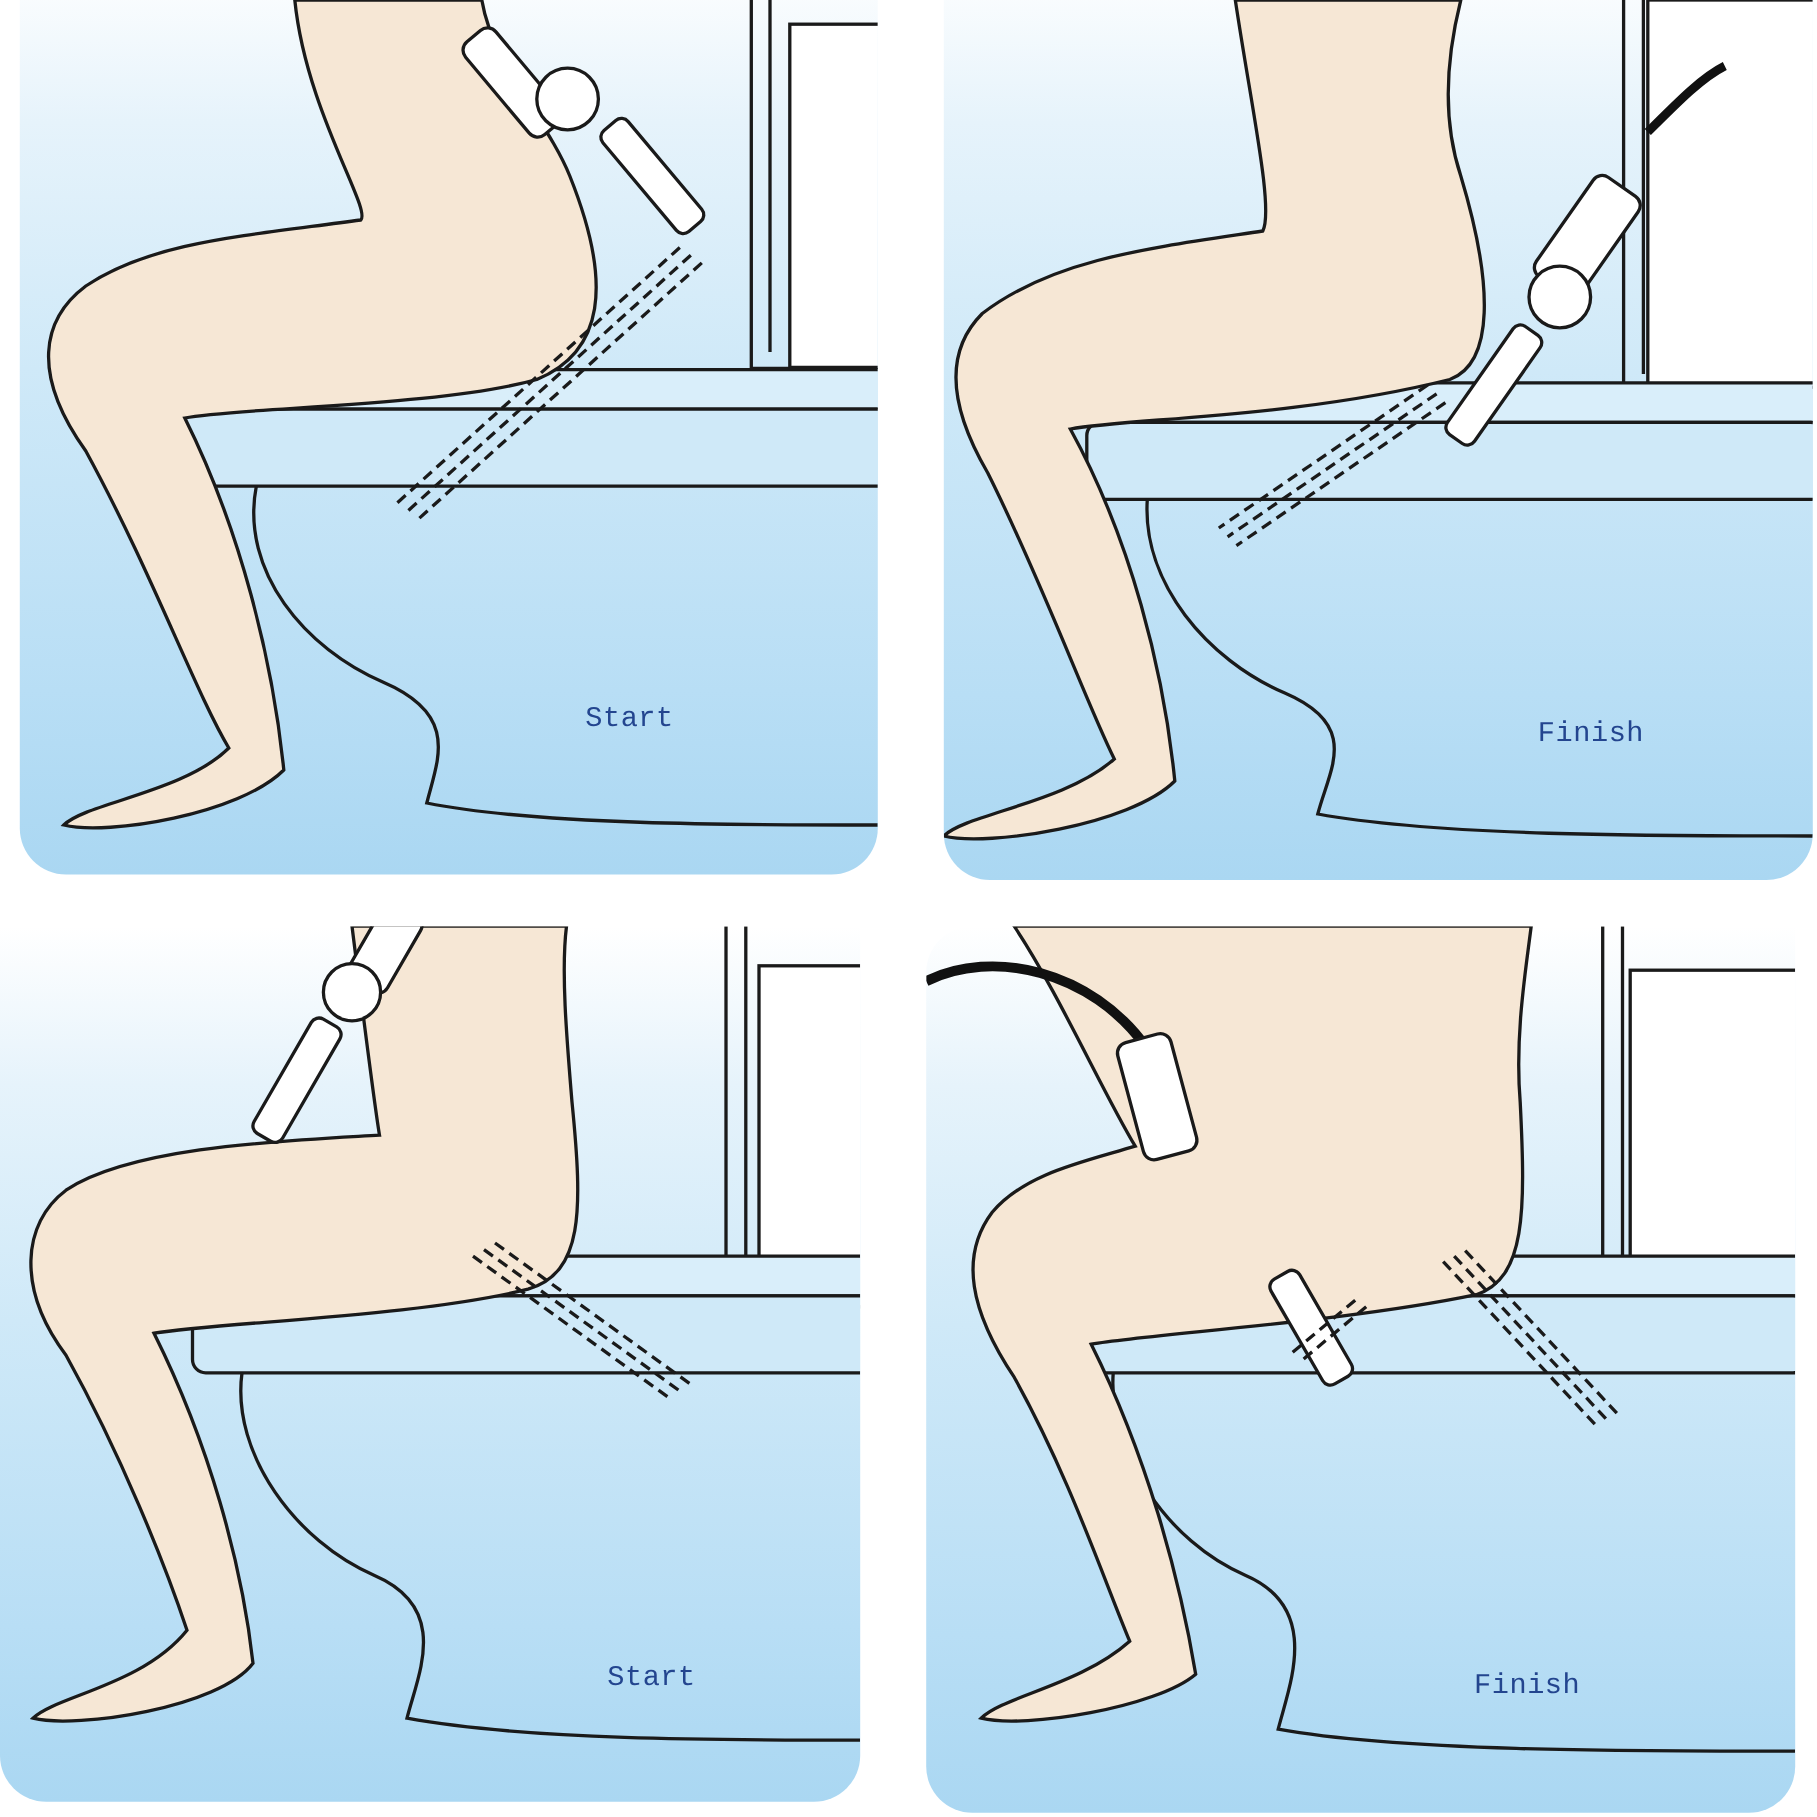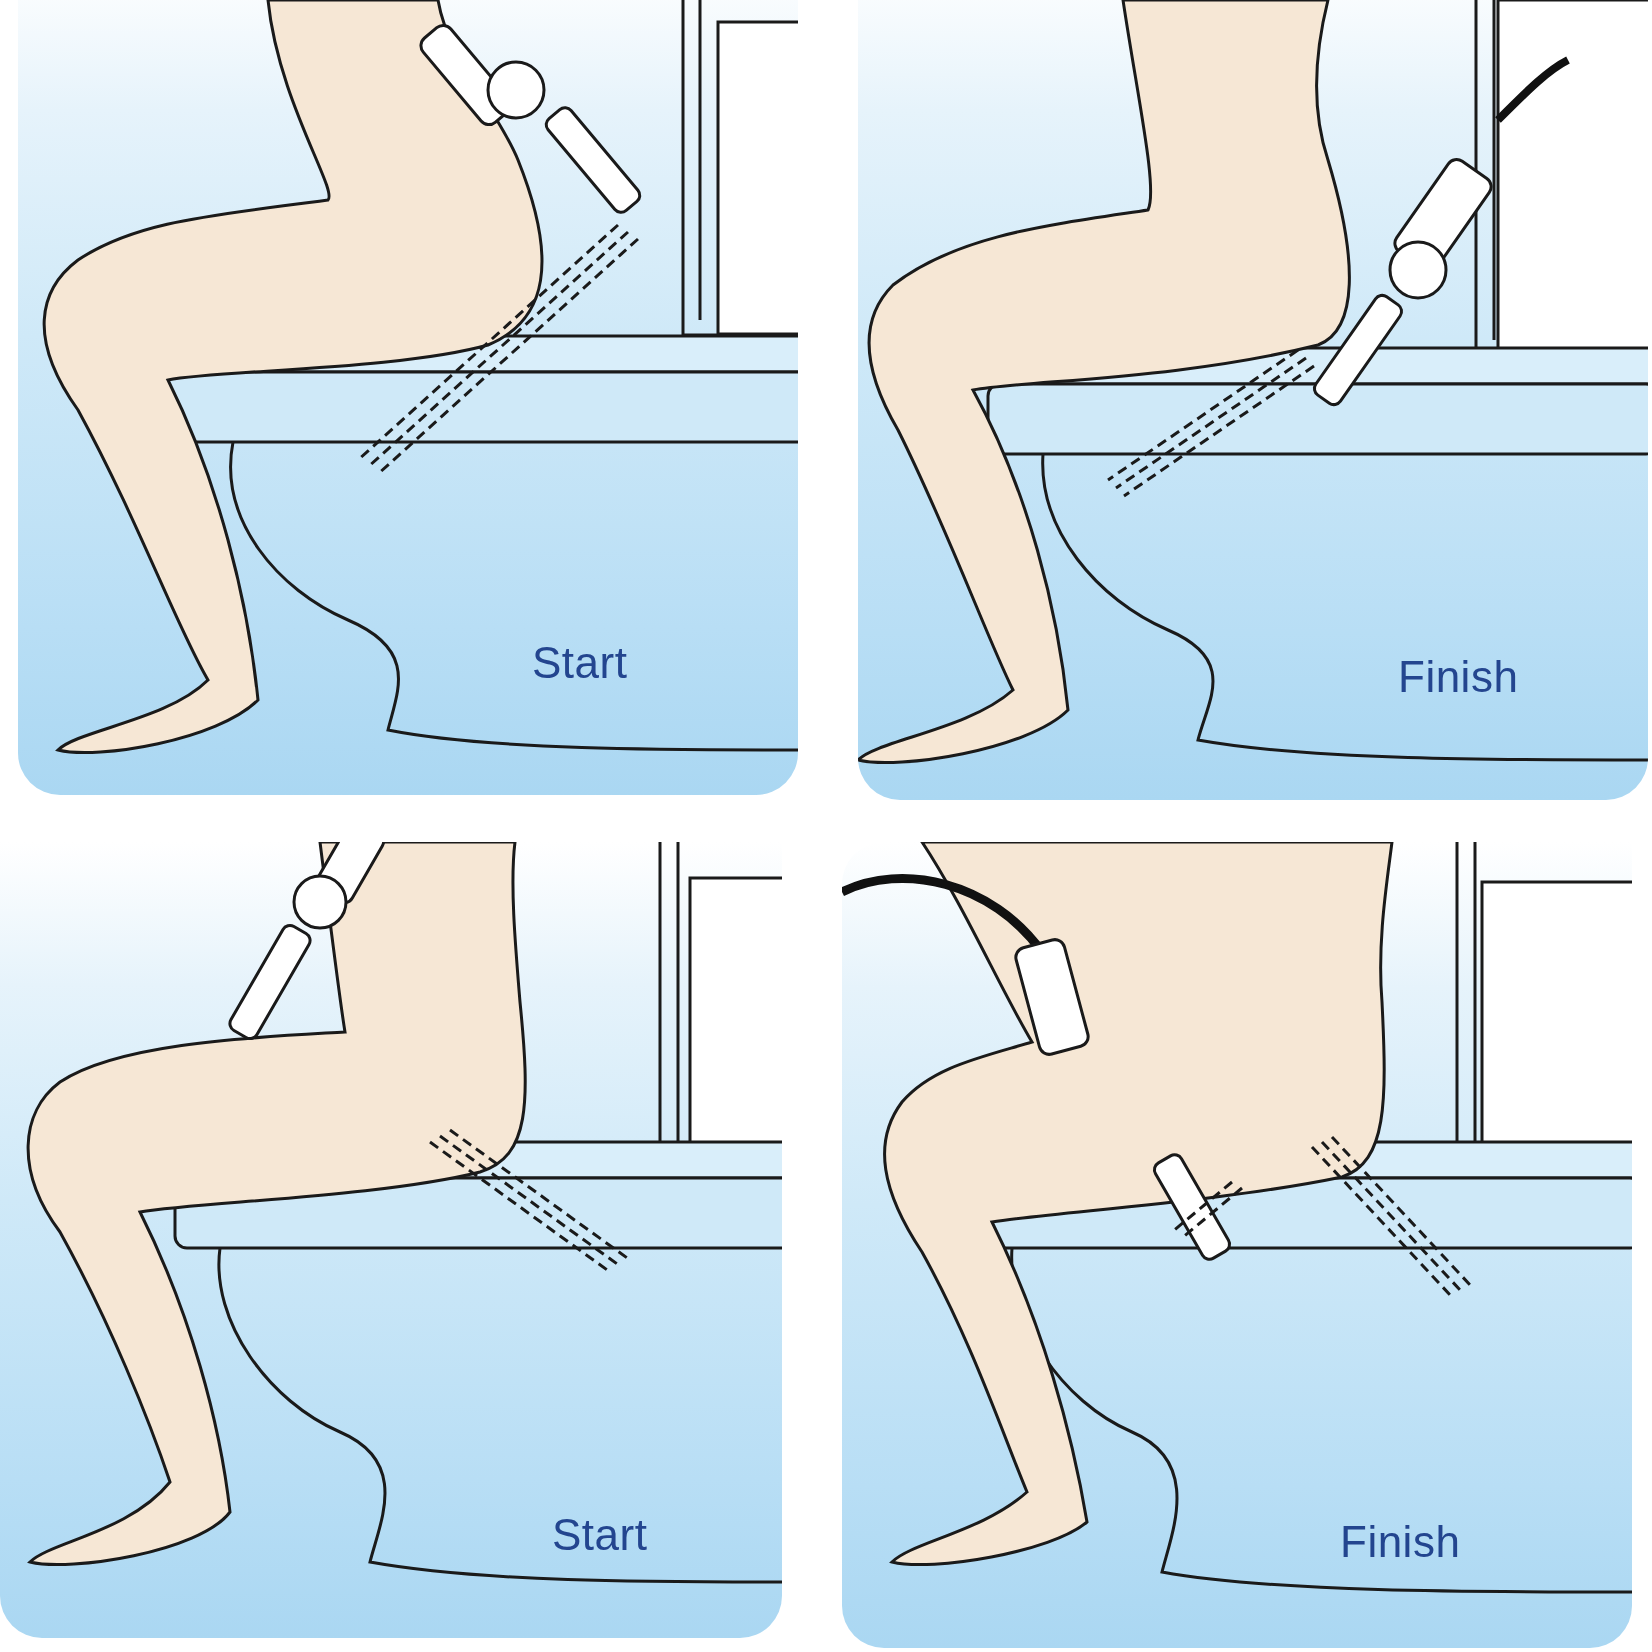--- a/index.html
+++ b/index.html
@@ -1,20 +1,20 @@
 <!DOCTYPE html>
 <html><head>
 <meta charset="utf-8">
 <style>
   html, body { margin:0; padding:0; background:#ffffff; }
   body { width:1652px; height:1652px; position:relative; overflow:hidden; font-family:"Liberation Sans", sans-serif; }
   .panel { position:absolute; border-radius:42px; overflow:hidden;
            background:linear-gradient(180deg,#ffffff 0%, #e6f3fb 18%, #cfe9f8 45%, #b8def5 80%, #aad7f2 100%); }
   .panel svg { position:absolute; left:0; top:0; width:100%; height:100%; }
-  .label { position:absolute; font-size:44px; color:#23458f; letter-spacing:0.5px; }
+  .label { position:absolute; font-size:26px; color:#23458f; letter-spacing:0.5px;font-family:Liberation Mono, monospace; }
   #p1 { left:18px; top:-40px; width:780px; height:835px; border-radius:0 0 42px 42px; }
   #p2 { left:858px; top:-40px; width:790px; height:840px; border-radius:0 42px 42px 42px; }
   #p3 { left:0px; top:842px; width:782px; height:796px; border-radius:0 0 42px 42px; }
   #p4 { left:842px; top:842px; width:790px; height:806px; border-radius:42px 0 42px 42px; }
 </style>
 </head>
 <body>
 
 <div class="panel" id="p1">
   <svg viewBox="0 0 780 835">

